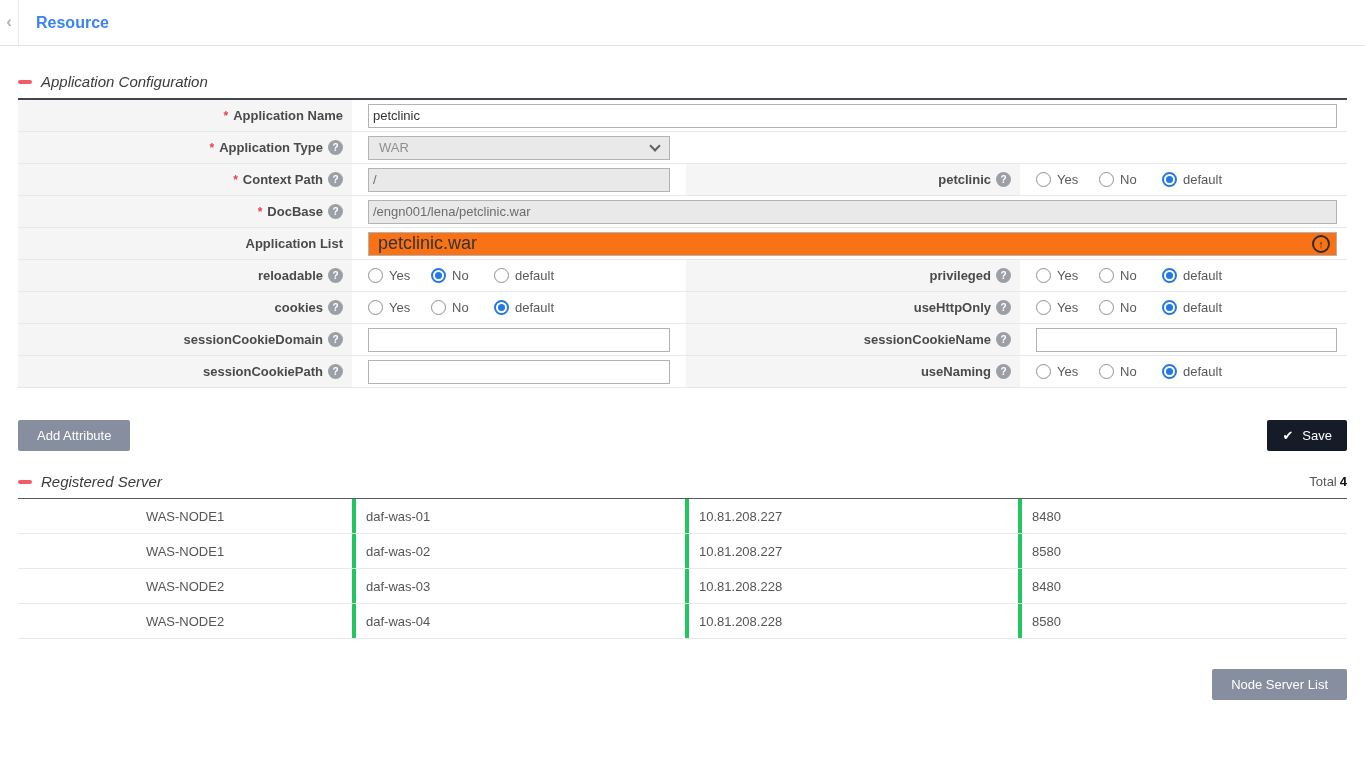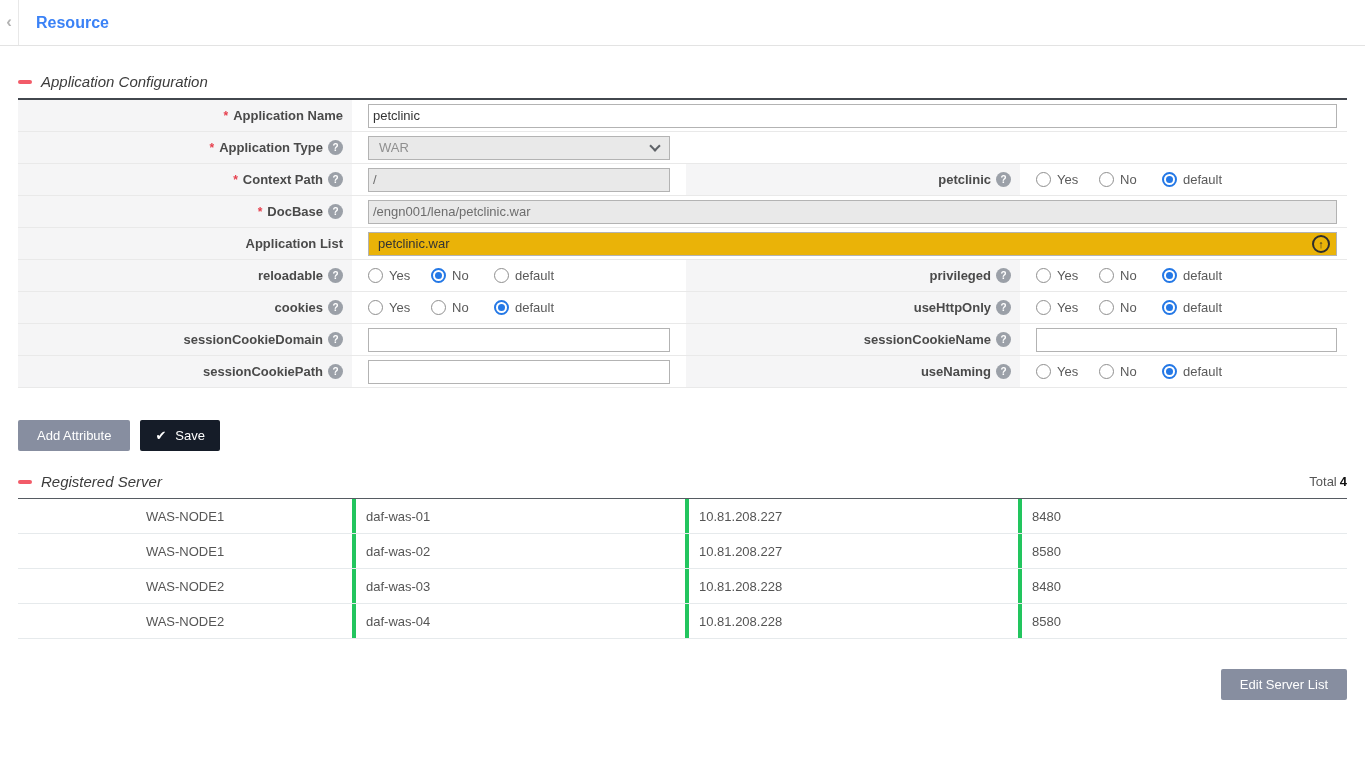--- a/index.html
+++ b/index.html
@@ -32,34 +32,34 @@
   .lcell { background: #f5f5f6; display: flex; align-items: center; justify-content: flex-end; padding-right: 9px; gap: 5px; font-size: 13px; font-weight: 700; color: #4a4a4a; }
   .req { color: #e6404e; font-weight: 700; font-size: 12px; }
   .help { width: 15px; height: 15px; border-radius: 50%; background: #9ba0a8; color: #fff; font-size: 10px; font-weight: 700; display: inline-flex; align-items: center; justify-content: center; cursor: pointer; flex: none; }
   .fcell { display: flex; align-items: center; padding-left: 16px; background: #fff; }
   .span3 { grid-column: 2 / 5; }
   input.txt { height: 24px; border: 1px solid #b3b3b3; font-size: 13px; padding: 0 4px; color: #333; font-family: inherit; background: #fff; }
   .w-half { width: 302px; }
   .w-full { flex: 1; margin-right: 10px; }
   input.disabled { background: #e9e9e9; color: #6d6d6d; }
   .file-wrap { flex: 1; margin-right: 10px; position: relative; display: flex; }
-  input.file { flex: 1; background: #eab308; border: 1px solid #b3b3b3; height: 24px; font-size: 13px; padding: 0 30px 0 9px; color: #333; font-family: inherit; }
+  input.file { flex: 1; background: #f97316; border: 1px solid #b3b3b3; height: 24px; font-size: 18px; padding: 0 30px 0 9px; color: #333; font-family: inherit; }
   .upload { position: absolute; right: 7px; top: 50%; transform: translateY(-50%); width: 18px; height: 18px; border: 2px solid #2d2d2d; border-radius: 50%; display: flex; align-items: center; justify-content: center; font-size: 11px; font-weight: 700; color: #2d2d2d; cursor: pointer; background: #fff0; }
   .select { width: 302px; height: 24px; background: #e9e9e9; border: 1px solid #b3b3b3; display: flex; align-items: center; justify-content: space-between; padding: 0 10px; font-size: 13px; color: #8f8f8f; cursor: default; }
   .caret { width: 8px; height: 8px; border-right: 2px solid #5f6368; border-bottom: 2px solid #5f6368; transform: rotate(45deg); margin-top: -4px; }
   .rgroup { display: flex; align-items: center; }
   .ritem { display: flex; align-items: center; width: 63px; cursor: pointer; }
   .ritem:last-child { width: auto; }
   .radio { width: 15px; height: 15px; border: 1px solid #8f8f8f; border-radius: 50%; background: #fff; position: relative; margin-right: 6px; flex: none; }
   .radio.checked { border: 2px solid #2478e6; }
   .radio.checked::after { content: ""; position: absolute; left: 2px; top: 2px; right: 2px; bottom: 2px; background: #2478e6; border-radius: 50%; }
   .rlabel { font-size: 13px; color: #5a5a5a; }
 
   
-  .actions { display: flex; justify-content: flex-start; gap: 10px; margin-top: 32px; }
+  .actions { display: flex; justify-content: space-between; gap: 10px; margin-top: 32px; }
   .btn { height: 31px; border: none; border-radius: 2px; font-size: 13px; font-family: inherit; cursor: pointer; display: inline-flex; align-items: center; }
   .btn-gray { background: #878ea0; color: #fff; padding: 0 19px; }
   .btn-dark { background: #151c28; color: #fff; padding: 0 15px; gap: 9px; }
   .check { font-size: 13px; line-height: 1; }
 
   
   .stable { border-top: 1px solid #565b62; }
   .thead, .trow { display: grid; grid-template-columns: 334px 333px 333px 1fr; }
   .thead { background: #f5f5f6; height: 33px; }
   .th { display: flex; align-items: center; justify-content: center; font-size: 13px; font-weight: 700; color: #3d3d3d; }
@@ -342,17 +342,17 @@
       </div>
       <div class="trow">
         <div class="td">WAS-NODE2</div>
         <div class="td">daf-was-04</div>
         <div class="td">10.81.208.228</div>
         <div class="td">8580</div>
       </div>
     </div>
 
     <div class="server-actions">
-      <button class="btn btn-gray">Edit Server List</button>
+      <button class="btn btn-gray">Node Server List</button>
     </div>
   </section>
 
 </main>
 
 </body></html>

